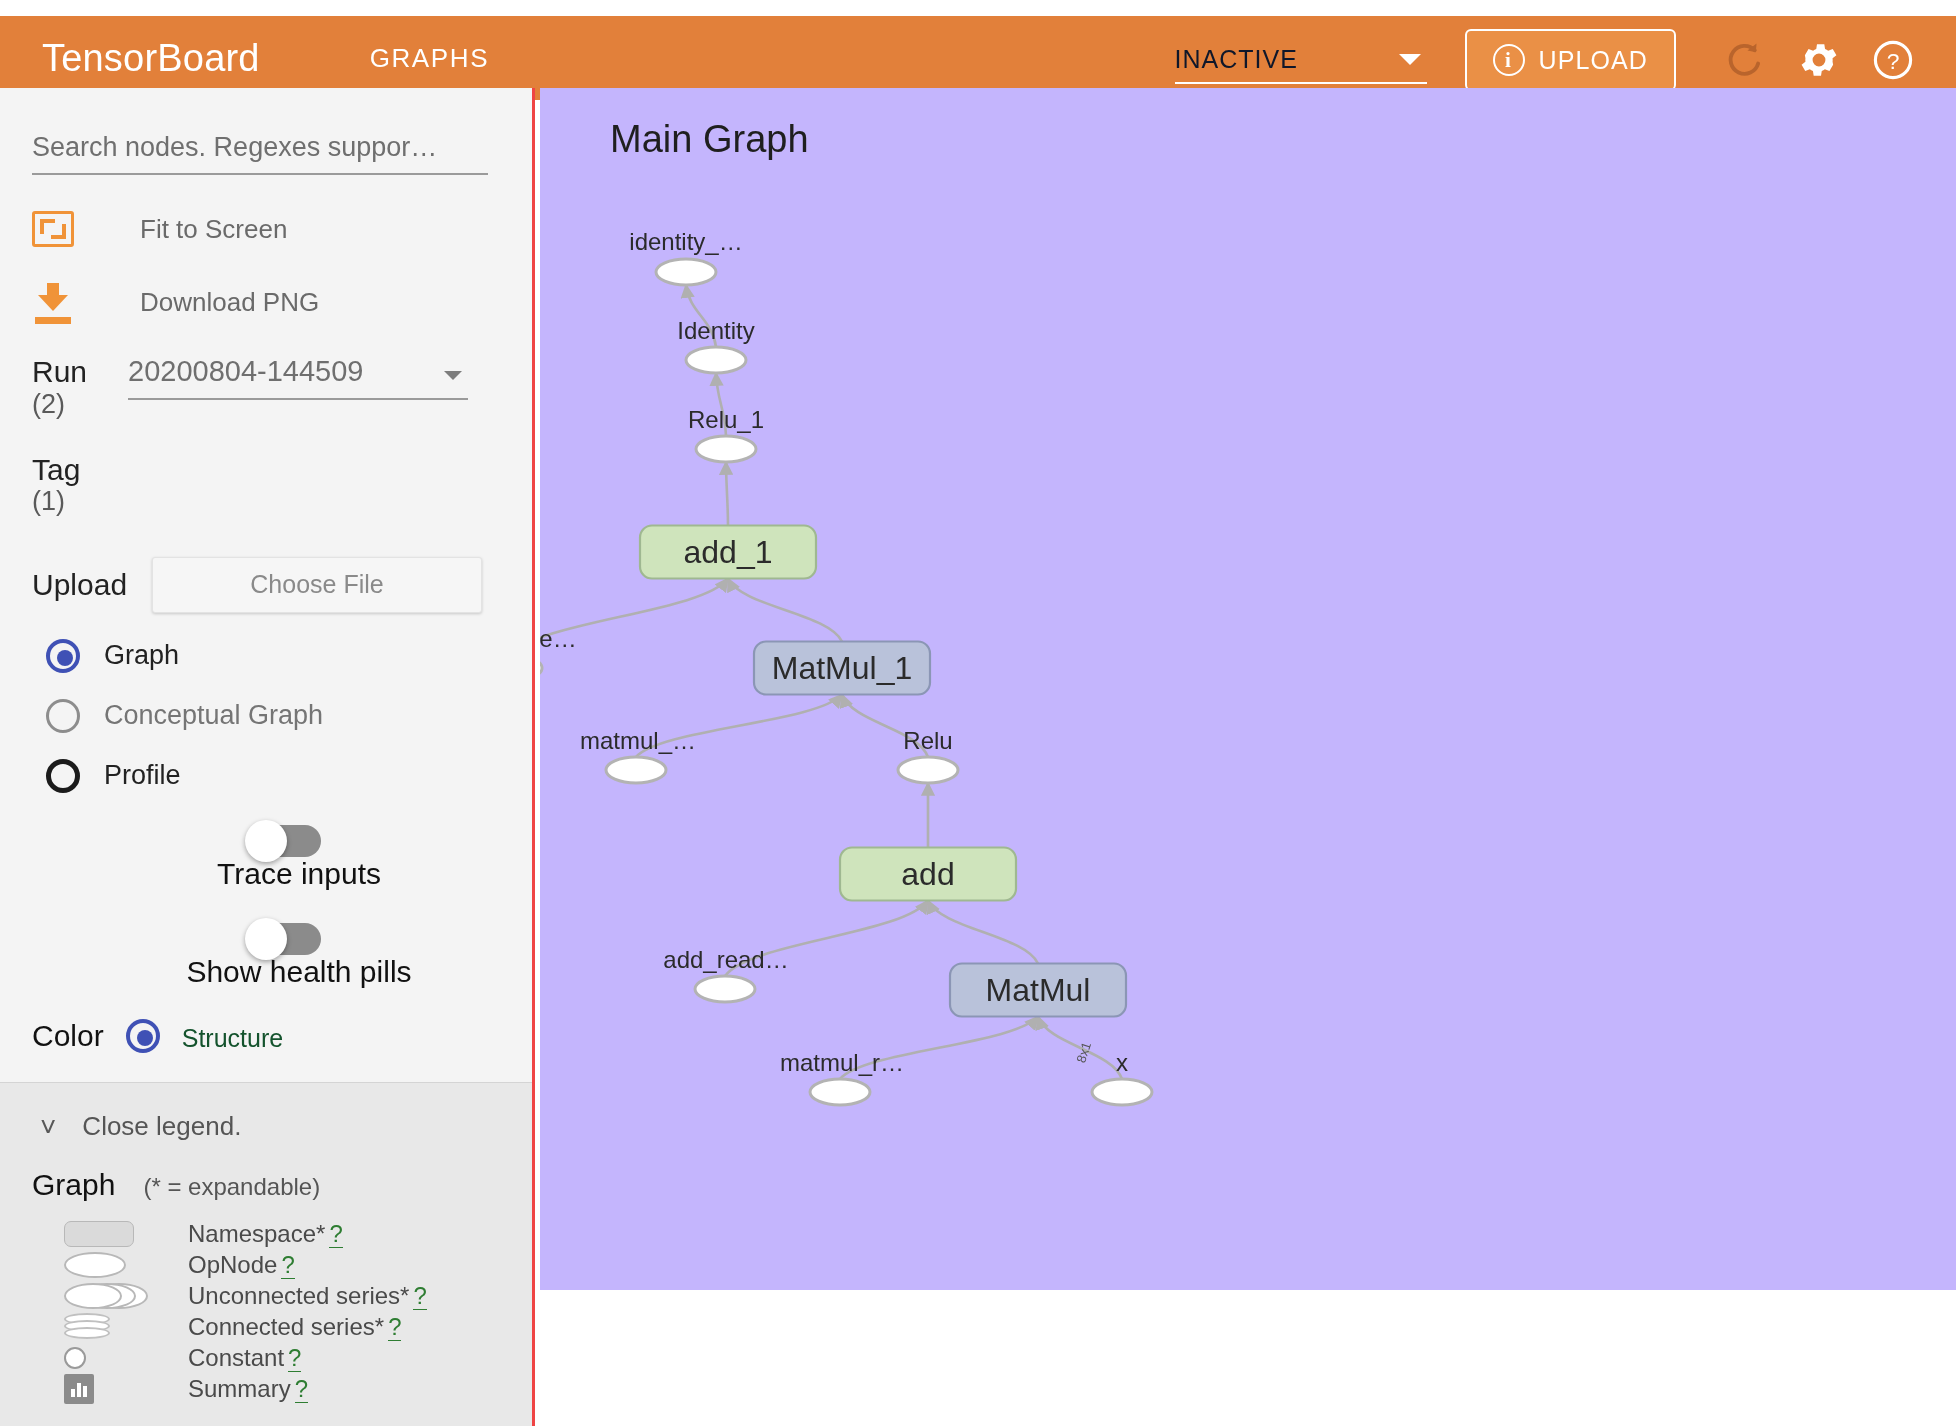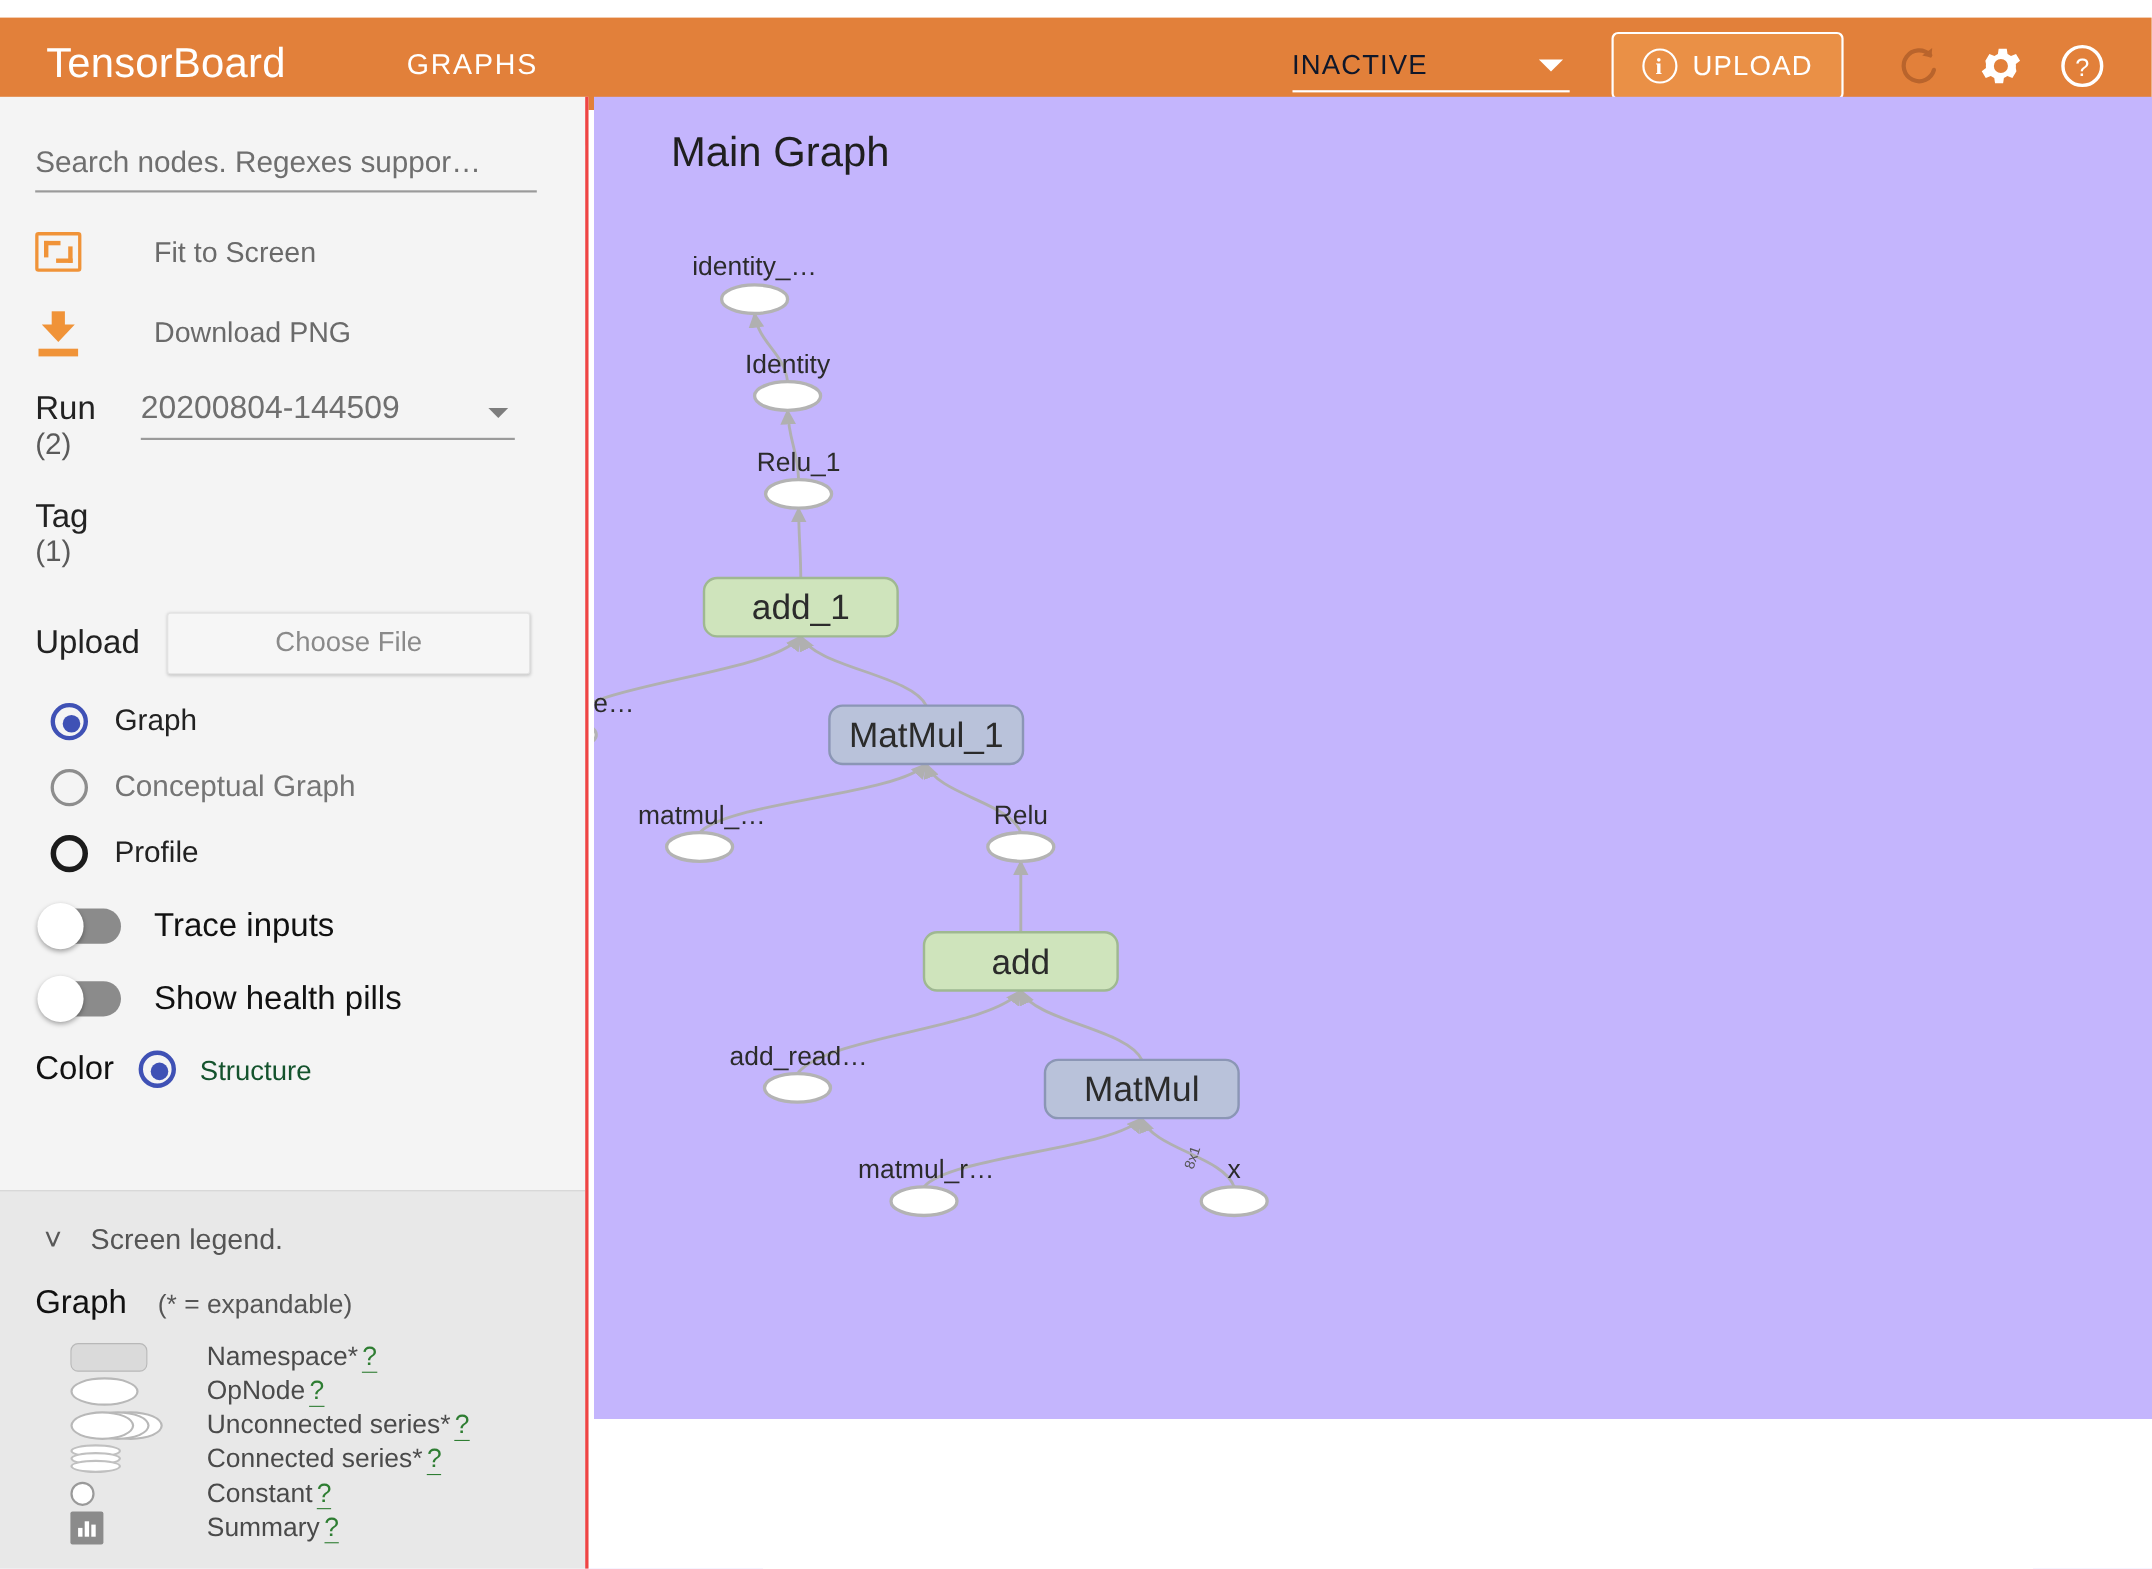--- a/index.html
+++ b/index.html
@@ -143,21 +143,21 @@
   .radio.checked { border: 4px solid #3f51b5; }
   .radio.checked::after {
     content: ""; position: absolute; left: 7px; top: 7px;
     width: 16px; height: 16px; border-radius: 50%; background: #3f51b5;
   }
   .radio.unchecked-grey { border: 3px solid #8d8d8d; }
   .radio.unchecked-dark { border: 5px solid #1b1b1b; }
   .radio-label { font-size: 27px; margin-left: 24px; color: #222; }
   .radio-label.grey { color: #757575; }
 
-  .toggle-row { display: flex; align-items: center; margin: 32px 0 0 36px; }
+  .toggle-row { display: flex; align-items: center; margin: 32px 0 0 36px; flex-direction: column; }
   .toggle {
     width: 74px; height: 32px; background: #8b8b8b; border-radius: 16px;
     position: relative;
   }
   .toggle .knob {
     position: absolute; left: -2px; top: -5px;
     width: 42px; height: 42px; border-radius: 50%;
     background: #ffffff; box-shadow: 0 2px 5px rgba(0,0,0,0.35);
   }
   .toggle-label { font-size: 30px; color: #111; margin-left: 30px; }
@@ -328,21 +328,21 @@
     <div class="color-row">
       <span class="color-label">Color</span>
       <span class="radio checked"></span>
       <span class="color-radio-label">Structure</span>
     </div>
   </div>
 
   <div class="legend">
     <div class="legend-close">
       <span class="chev">˅</span>
-      <span class="t">Screen legend.</span>
+      <span class="t">Close legend.</span>
     </div>
     <div class="legend-head">
       <span class="g">Graph</span>
       <span class="e">(* = expandable)</span>
     </div>
     <div class="legend-items">
 
       <div class="legend-item">
         <span class="legend-swatch">
             <span class="sw-namespace"></span>

